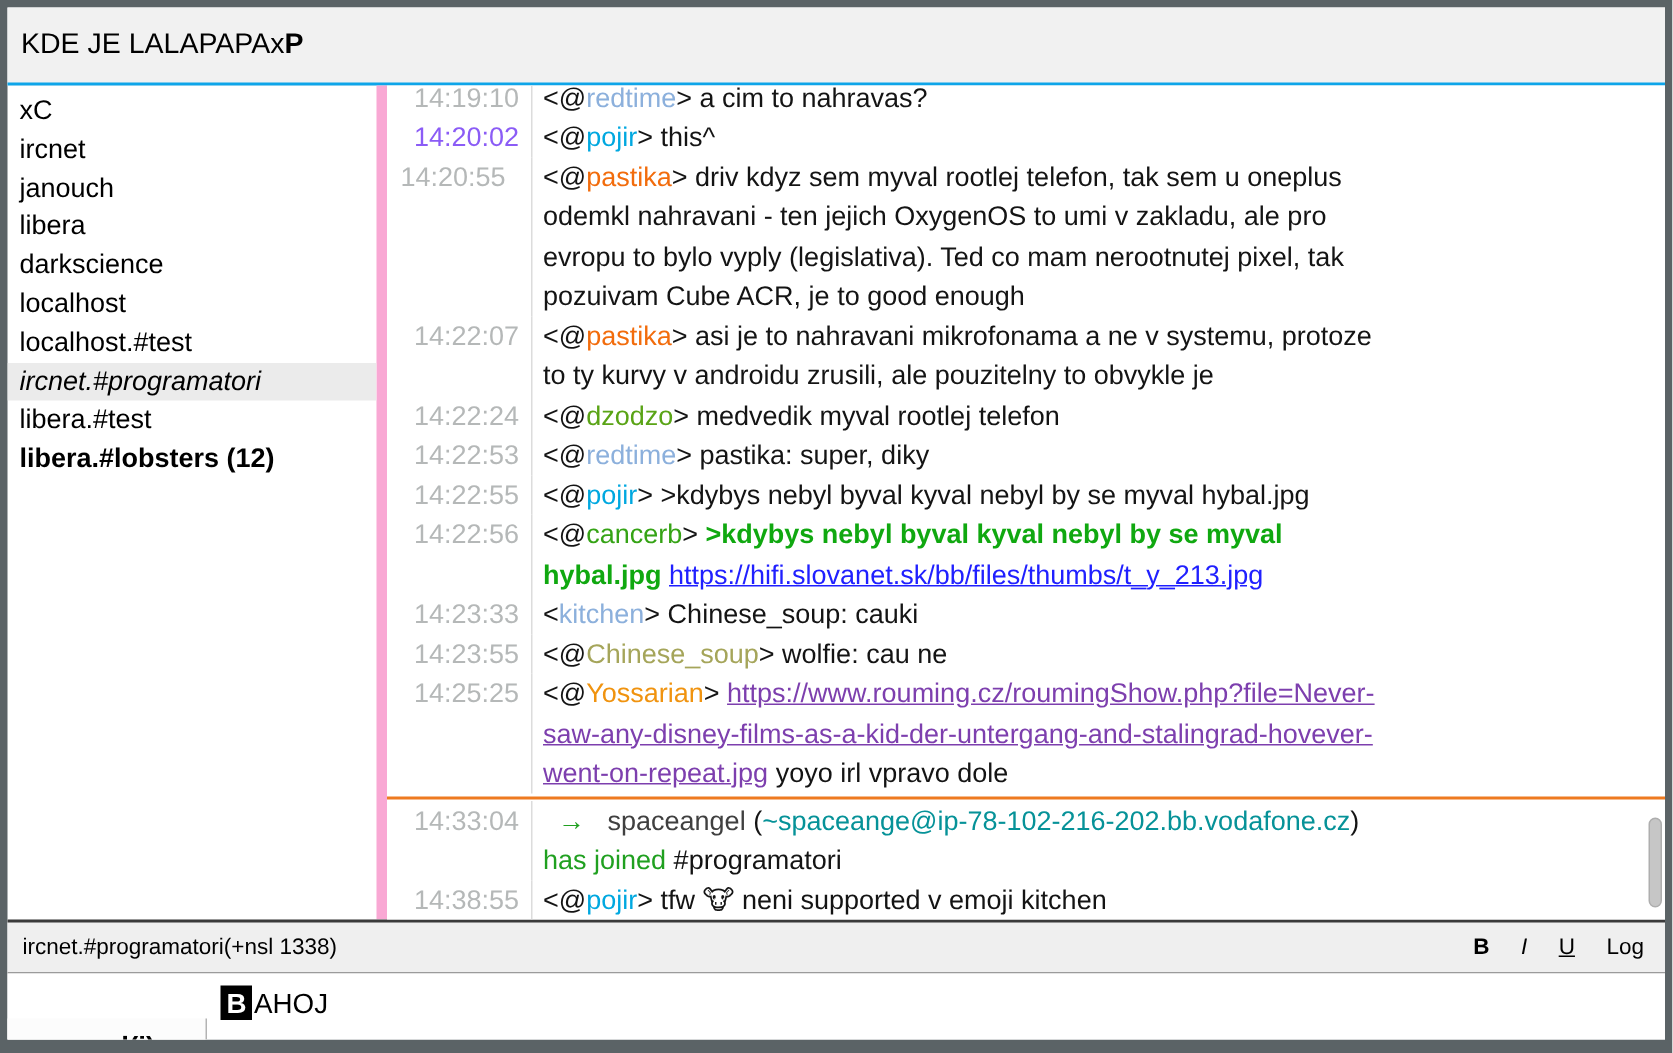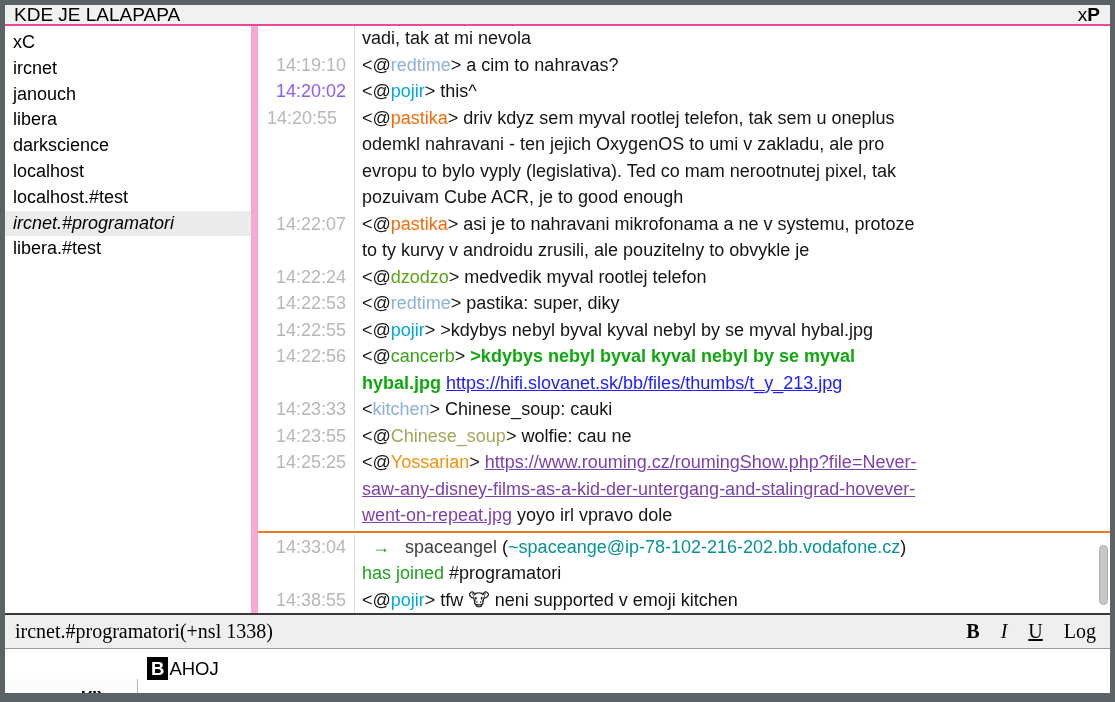--- a/index.html
+++ b/index.html
@@ -10,24 +10,24 @@
     width: 1115px; height: 702px;
     border: 5px solid #5b6366;
     border-bottom-width: 9px;
     background: #ffffff;
     display: flex; flex-direction: column;
     position: relative;
   }
 
   
   .titlebar {
-    flex: none; height: 21px;
+    flex: none; height: 52px;
     background: #f1f1f1;
-    border-bottom: 2px solid #ec4899;
-    display: flex; align-items: center; justify-content: space-between;
+    border-bottom: 2px solid #0ea5e9;
+    display: flex; align-items: center; justify-content: flex-start;
     padding: 0 10px 0 9px;
     font-size: 19px; color: #000;
   }
   .winbtns { font-size: 19px; }
   .winbtn-p { font-weight: bold; }
 
   
   .main { flex: 1; min-height: 0; display: flex; }
 
   .sidebar {
@@ -65,21 +65,21 @@
   }
 
   
   .statusbar {
     flex: none; height: 36px;
     background: #efefef;
     border-top: 2px solid #3a3a3a;
     border-bottom: 1px solid #9b9b9b;
     display: flex; align-items: center; justify-content: space-between;
     padding: 0 14px 0 10px;
-    font-size: 20px; color: #000; font-family: Liberation Serif, serif;
+    font-size: 15px; color: #000;
   }
   .fmt-buttons { display: flex; gap: 21px; align-items: center; }
   .fmt-btn { cursor: default; }
   .fmt-btn.bold { font-weight: bold; }
   .fmt-btn.italic { font-style: italic; }
   .fmt-btn.underline { text-decoration: underline; }
 
   
   .inputbar { flex: none; height: 44px; display: flex; background: #fff; font-size: 18.5px; }
   .input-nick {
@@ -108,20 +108,21 @@
     <div class="sidebar">
         <div class="side-item">xC</div>
         <div class="side-item">ircnet</div>
         <div class="side-item">janouch</div>
         <div class="side-item">libera</div>
         <div class="side-item">darkscience</div>
         <div class="side-item">localhost</div>
         <div class="side-item">localhost.#test</div>
         <div class="side-item selected italic">ircnet.#programatori</div>
         <div class="side-item">libera.#test</div>
+        <div class="side-item bold">libera.#lobsters (12)</div>
       </div>
     <div class="chat">
       <div class="chat-scroll">
           <div class="msg-row">
             <div class="msg-time" style="color: rgb(181, 184, 184);"></div>
             <div class="msg-text"><span>vadi, tak at mi nevola</span></div>
           </div>
           <div class="msg-row">
             <div class="msg-time" style="color: rgb(181, 184, 184);">14:19:10</div>
             <div class="msg-text"><span>&lt;@</span><span style="color: rgb(140, 176, 220);">redtime</span><span>&gt; a cim to nahravas?</span></div>

